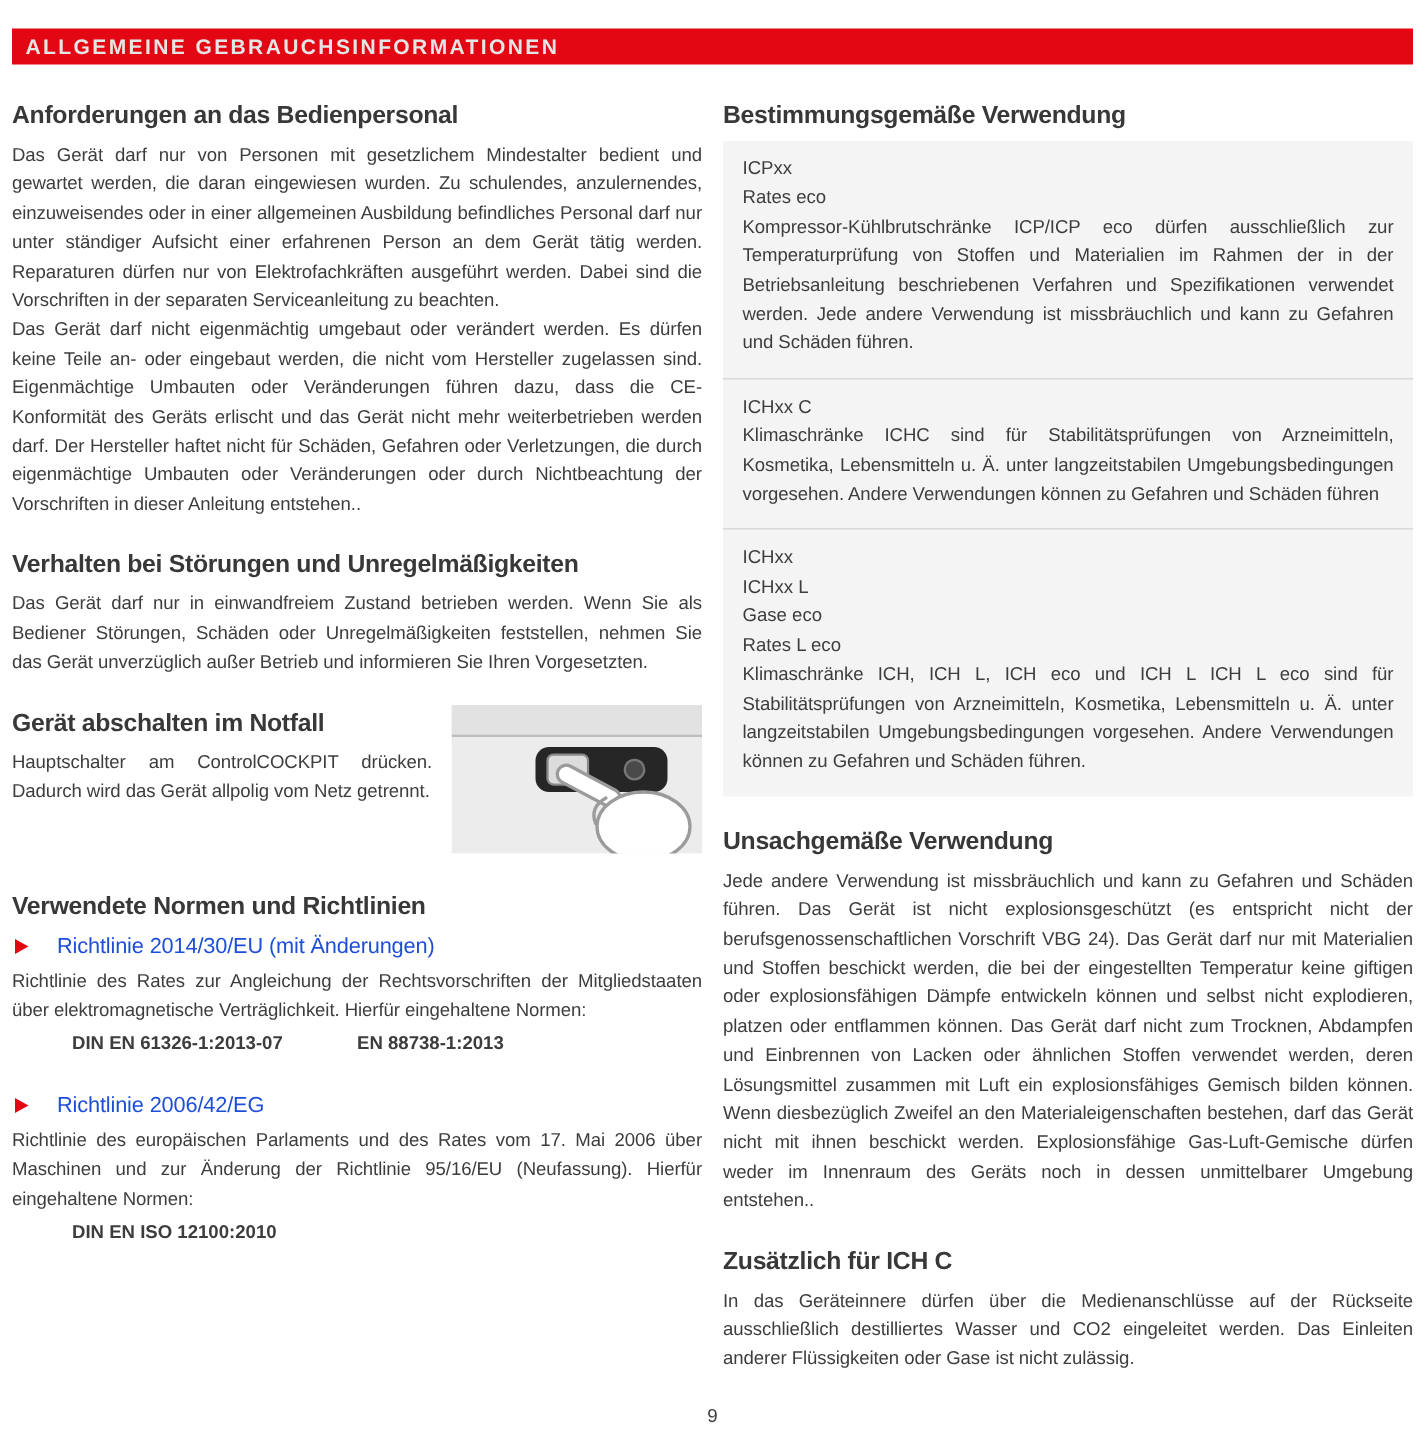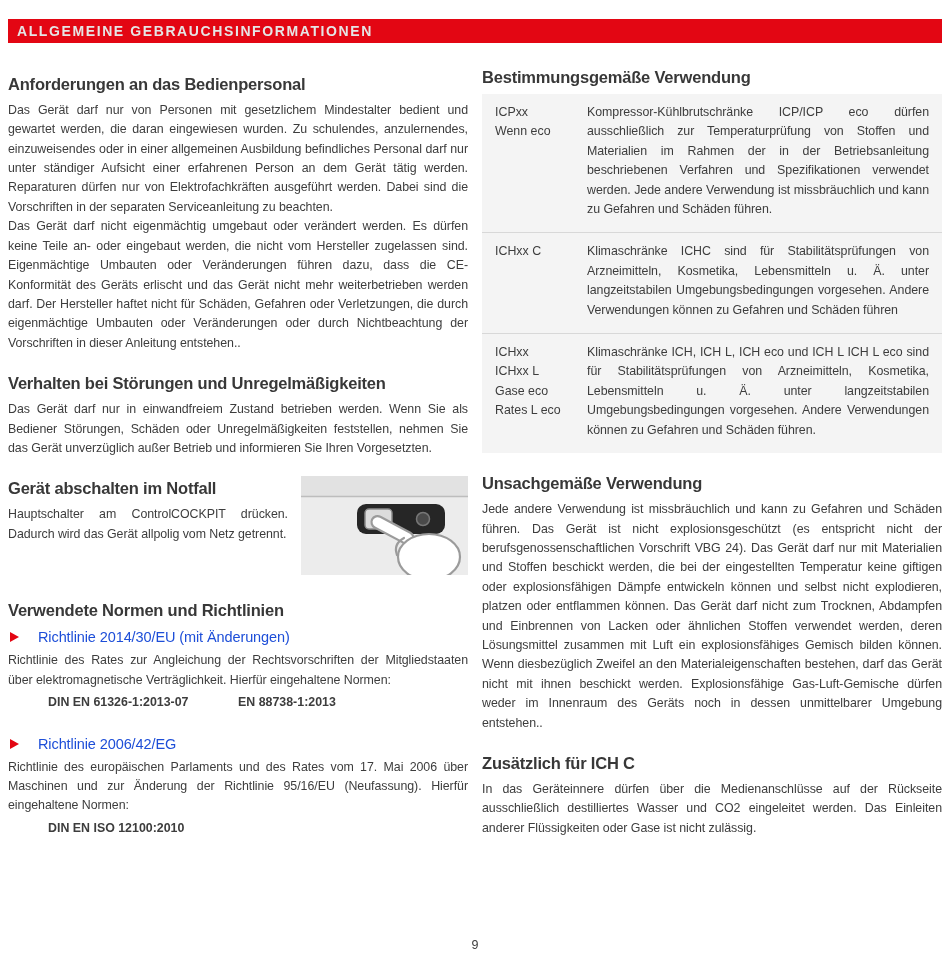--- a/index.html
+++ b/index.html
@@ -9,21 +9,21 @@
     color:#3d3d3d;
     -webkit-hyphens:auto; hyphens:auto;
   }
   .page { position:relative; width:950px; height:960px; padding:19px 8px 0 8px; overflow:hidden; }
 
   
   .banner { background:#e30613; height:24px; display:flex; align-items:center; padding-left:9px; }
   .banner-title { color:#e5e5e5; font-weight:bold; font-size:14px; letter-spacing:1.6px; }
 
   
-  .columns { display:flex; gap:14px; margin-top:24px;align-items:flex-end; }
+  .columns { display:flex; gap:14px; margin-top:24px; }
   .col { flex:1 1 0; min-width:0; }
 
   h2 { font-size:16.5px; font-weight:bold; color:#383838; letter-spacing:-0.2px; margin:20px 0 7px 0; line-height:20px; }
   .col > section:first-child h2 { margin-top:0; }
   p { font-size:12.4px; line-height:19.4px; text-align:justify; letter-spacing:-0.05px; }
 
   
   .emergency { position:relative; min-height:102px; }
   .emergency h2, .emergency p { width:calc(100% - 180px); }
   .emergency-art { position:absolute; top:-2px; right:0; width:167px; height:99px; }
@@ -32,21 +32,21 @@
   .directive-row { display:flex; align-items:center; margin:9px 0 6px 2px; }
   .tri { width:0; height:0; border-left:9px solid #e30613; border-top:5.5px solid transparent; border-bottom:5.5px solid transparent; flex:none; }
   .directive-label { font-size:14.5px; color:#1d4ed8; margin-left:19px; letter-spacing:-0.1px; }
   .norms { display:flex; margin-top:3px;padding-left:40px; }
   .norm { font-weight:bold; font-size:12.4px; line-height:19.4px; }
   .norms .norm:first-child { width:190px; flex:none; }
   .directive-block + .directive-block-gap { height:14px; }
 
   
   .usage-table { background:#f4f4f4; margin-top:4px; }
-  .usage-row { display:flex; padding:9px 13px 13px 13px; border-bottom:1px solid #d8d8d8; }
+  .usage-row { display:flex; padding:9px 13px 13px 13px; border-bottom:1px solid #d8d8d8;flex-direction:column; }
   .usage-row:last-child { border-bottom:none; }
   .usage-models { width:92px; flex:none; font-size:12.4px; line-height:19.4px; }
   .usage-models div { white-space:nowrap; }
   .usage-text { flex:1; min-width:0; }
 
   
   .footer { position:absolute; left:0; bottom:7px; width:100%; text-align:center; }
   .page-number { font-size:12.5px; color:#3d3d3d; }
 </style>
 </head>
@@ -128,21 +128,21 @@
     <div class="col">
 
       <section>
         <h2>Bestimmungsgemäße Verwendung</h2>
 
         <div class="usage-table">
 
           <div class="usage-row">
             <div class="usage-models">
               <div>ICPxx</div>
-              <div>Wenn eco</div>
+              <div>Rates eco</div>
             </div>
             <p class="usage-text">Kompressor-Kühlbrutschränke ICP/ICP eco dürfen ausschließlich zur Temperaturprüfung von Stoffen und Materialien im Rahmen der in der Betriebsanleitung beschriebenen Verfahren und Spezifikationen verwendet werden. Jede andere Verwendung ist missbräuchlich und kann zu Gefahren und Schäden führen.</p>
           </div>
 
           <div class="usage-row">
             <div class="usage-models">
               <div>ICHxx C</div>
             </div>
             <p class="usage-text">Klimaschränke ICHC sind für Stabilitätsprüfungen von Arzneimitteln, Kosmetika, Lebensmitteln u. Ä. unter langzeitstabilen Umgebungsbedingungen vorgesehen. Andere Verwendungen können zu Gefahren und Schäden führen</p>
           </div>

